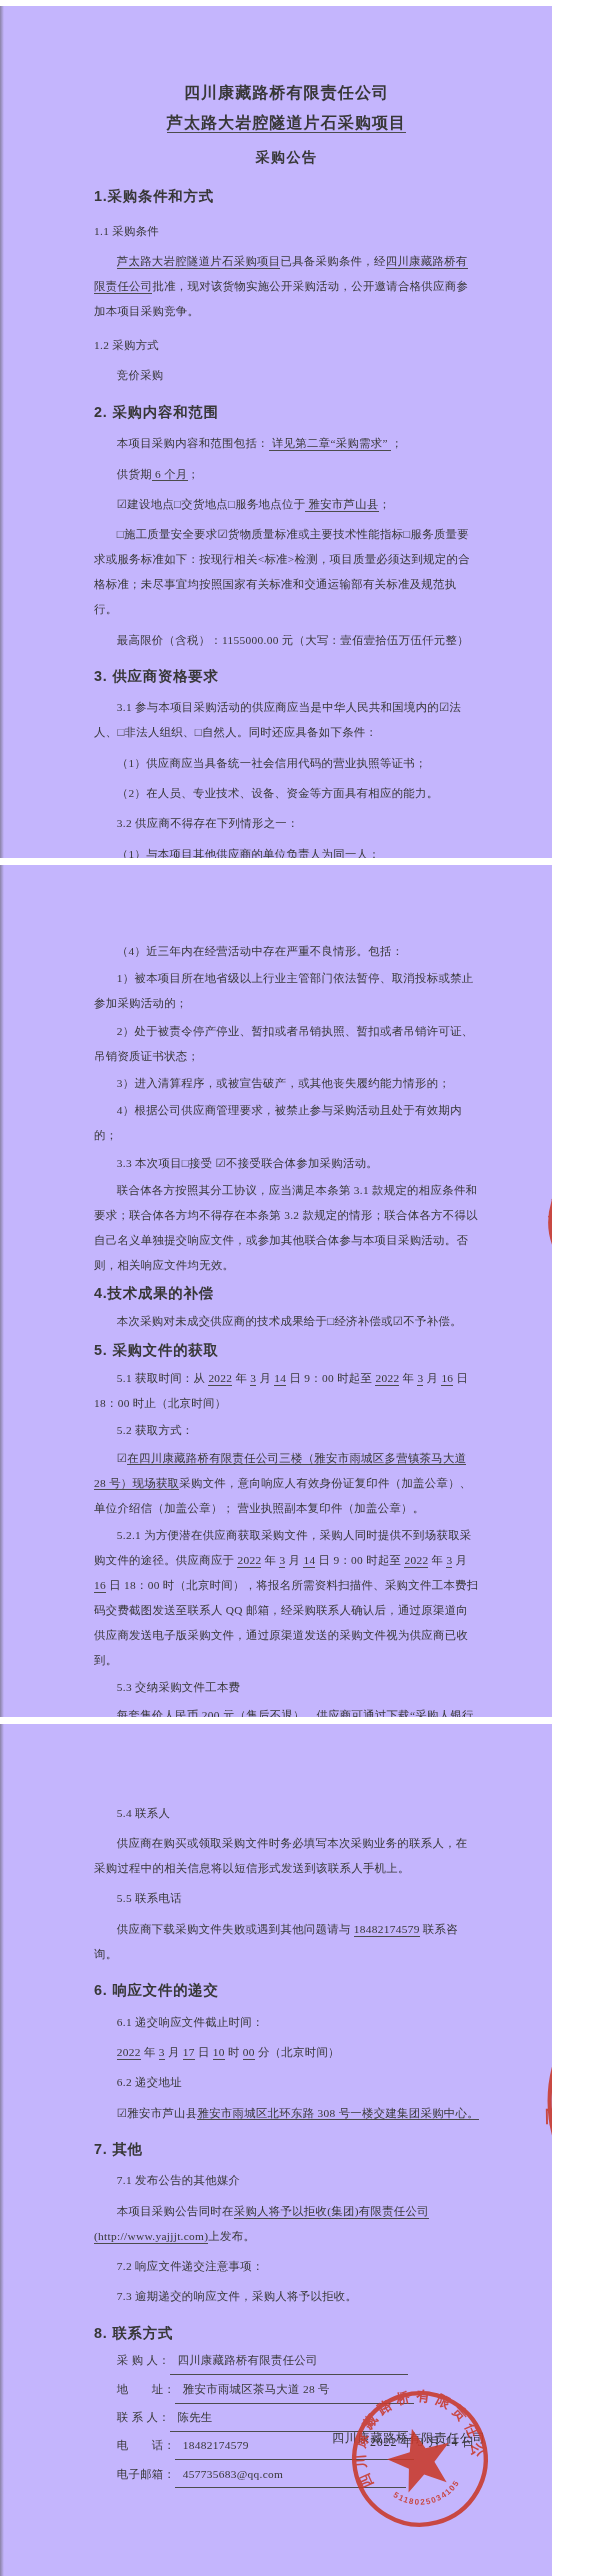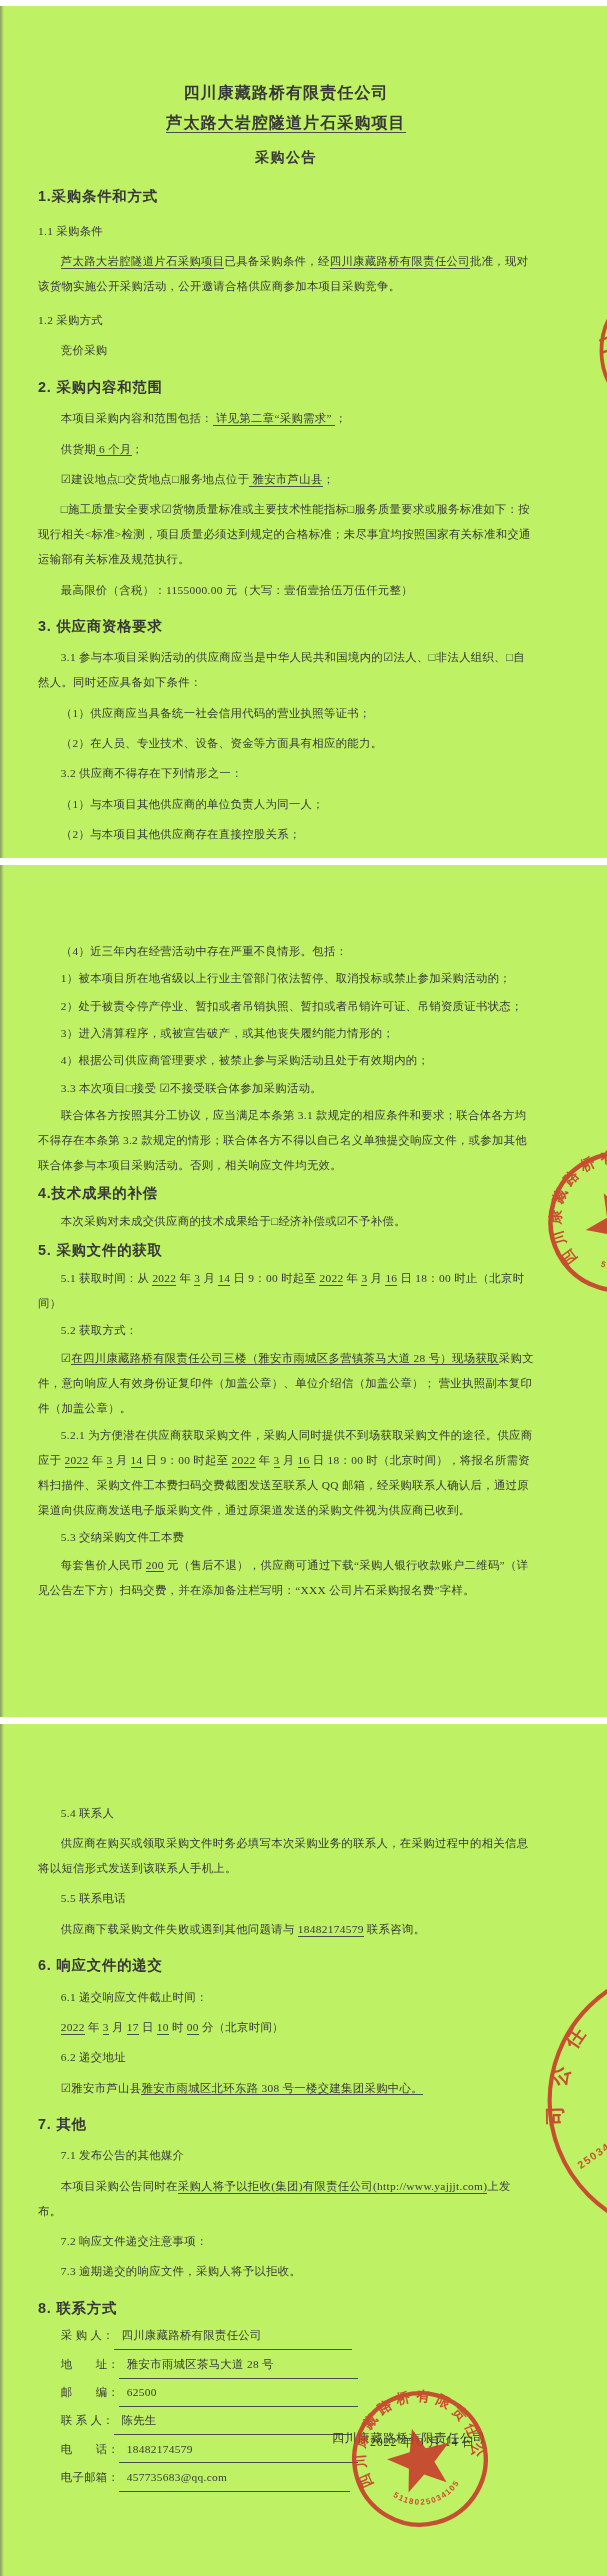--- a/index.html
+++ b/index.html
@@ -1,19 +1,19 @@
 <!DOCTYPE html>
 <html style="font-size:12px"><head>
 <meta charset="utf-8">
 <style>
   html,body{margin:0;padding:0;background:#ffffff;}
   body{width:607px;font-family:"Liberation Serif","DejaVu Serif",serif;color:#383838;}
   .doc{position:relative;width:607px;}
-  .page{position:relative;width:607px;background:#bef264;overflow:hidden;box-sizing:border-box;
-        padding:72px 73px 0 38px;}
+  .page{position:relative;width:552px;background:#c4b5fd;overflow:hidden;box-sizing:border-box;
+        padding:72px 73px 0 94px;}
   .page::before{content:"";position:absolute;left:0;top:0;bottom:0;width:3.8px;z-index:3;
         background:linear-gradient(90deg,rgba(90,88,96,.55),rgba(244,242,247,0));}
   .pg1{height:852px;margin-top:6px;}
   .pg2{height:852px;margin-top:6.8px;}
   .pg3{height:852px;margin-top:6.8px;}
   .blk{position:relative;z-index:1;line-height:25px;margin-top:5.3px;font-size:11.4px;letter-spacing:0.3px;}
   .pg2 .blk{margin-top:2.3px;}
   .t1{font-family:"Liberation Sans","DejaVu Sans",sans-serif;font-weight:700;text-align:center;
       font-size:16px;letter-spacing:1.1px;margin-top:0;line-height:30px;}
   .t3{font-family:"Liberation Sans","DejaVu Sans",sans-serif;font-weight:700;text-align:center;
@@ -116,21 +116,20 @@
         <div class="blk p"><span>6.2 递交地址</span></div>
         <div class="blk p"><span>☑雅安市芦山县</span><span class="u">雅安市雨城区北环东路 308 号一楼交建集团采购中心。</span></div>
         <div class="blk h1"><span>7.  其他</span></div>
         <div class="blk p"><span>7.1 发布公告的其他媒介</span></div>
         <div class="blk p"><span>本项目采购公告同时在</span><span class="u">采购人将予以拒收(集团)有限责任公司(http://www.yajjjt.com)</span><span>上发布。</span></div>
         <div class="blk p"><span>7.2 响应文件递交注意事项：</span></div>
         <div class="blk p"><span>7.3 逾期递交的响应文件，采购人将予以拒收。</span></div>
         <div class="blk h1"><span>8.  联系方式</span></div>
         <div class="blk c"><span>采 购 人：</span><span class="formline" style="min-width: 228px;">四川康藏路桥有限责任公司</span></div>
         <div class="blk c"><span>地　　址：</span><span class="formline" style="min-width: 228px;">雅安市雨城区茶马大道 28 号</span></div>
-        <div class="blk c"><span>邮　　编：</span><span class="formline" style="min-width: 228px;">62500</span></div>
         <div class="blk c"><span>联 系 人：</span><span class="formline" style="min-width: 228px;">陈先生</span></div>
         <div class="blk c"><span>电　　话：</span><span class="formline" style="min-width: 228px;">18482174579</span></div>
         <div class="blk c"><span>电子邮箱：</span><span class="formline" style="min-width: 220px;">457735683@qq.com</span></div>
       </div>
 
     <svg class="stamp" style="left:539px;top:225px" width="288" height="304" viewBox="0 0 380 400">
       <circle cx="190" cy="200" r="176" fill="none" stroke="#c9392a" stroke-width="5.5"></circle>
       <text class="st-text" x="47" y="132" font-size="26" fill="#c9392a" transform="rotate(-55 47 132)">任</text>
       <text class="st-text" x="33" y="182" font-size="26" fill="#c9392a" transform="rotate(-73 33 182)">公</text>
       <text class="st-text" x="30" y="232" font-size="26" fill="#c9392a" transform="rotate(-91 30 232)">司</text>

